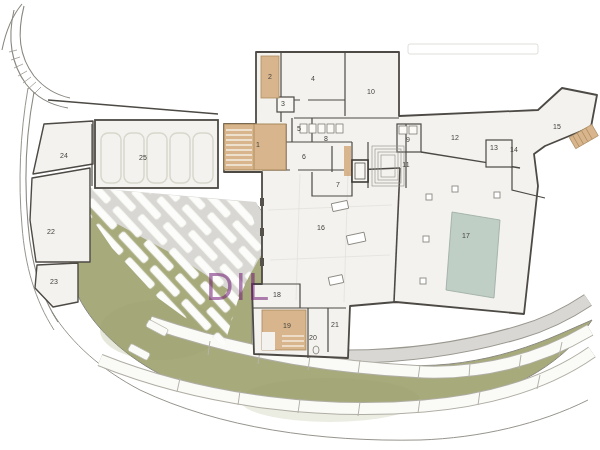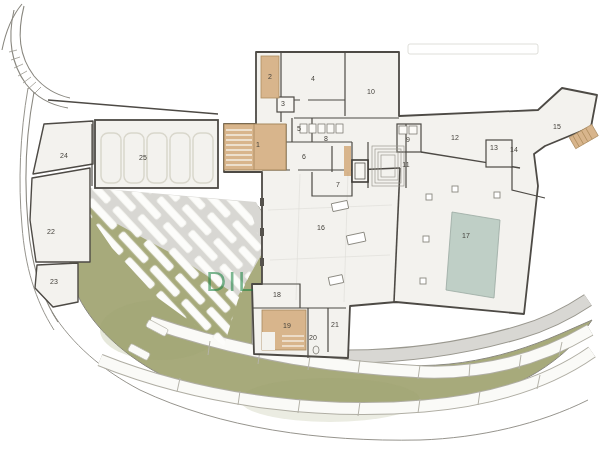--- a/index.html
+++ b/index.html
@@ -8,22 +8,22 @@
     overflow:hidden;font-family:"Liberation Sans",sans-serif;
   }
   .plan-svg{position:absolute;left:0;top:0;}
   .room-label{
     position:absolute;transform:translate(-50%,-50%);
     font-size:7px;line-height:1;color:#45423c;letter-spacing:0;
     user-select:none;white-space:nowrap;
   }
   .watermark{
     position:absolute;left:206px;top:266px;
-    font-size:28px;font-weight:500;letter-spacing:2px;
-    color:#15803d;opacity:.55;user-select:none;
+    font-size:38px;font-weight:500;letter-spacing:2px;
+    color:#701a75;opacity:.55;user-select:none;
   }
 </style>
 </head>
 <body>
 
 <div class="canvas">
 
   <svg class="plan-svg" width="600" height="450" viewBox="0 0 600 450">
     <defs>
       <pattern id="slats" width="46" height="26" patternUnits="userSpaceOnUse" patternTransform="rotate(47)">

